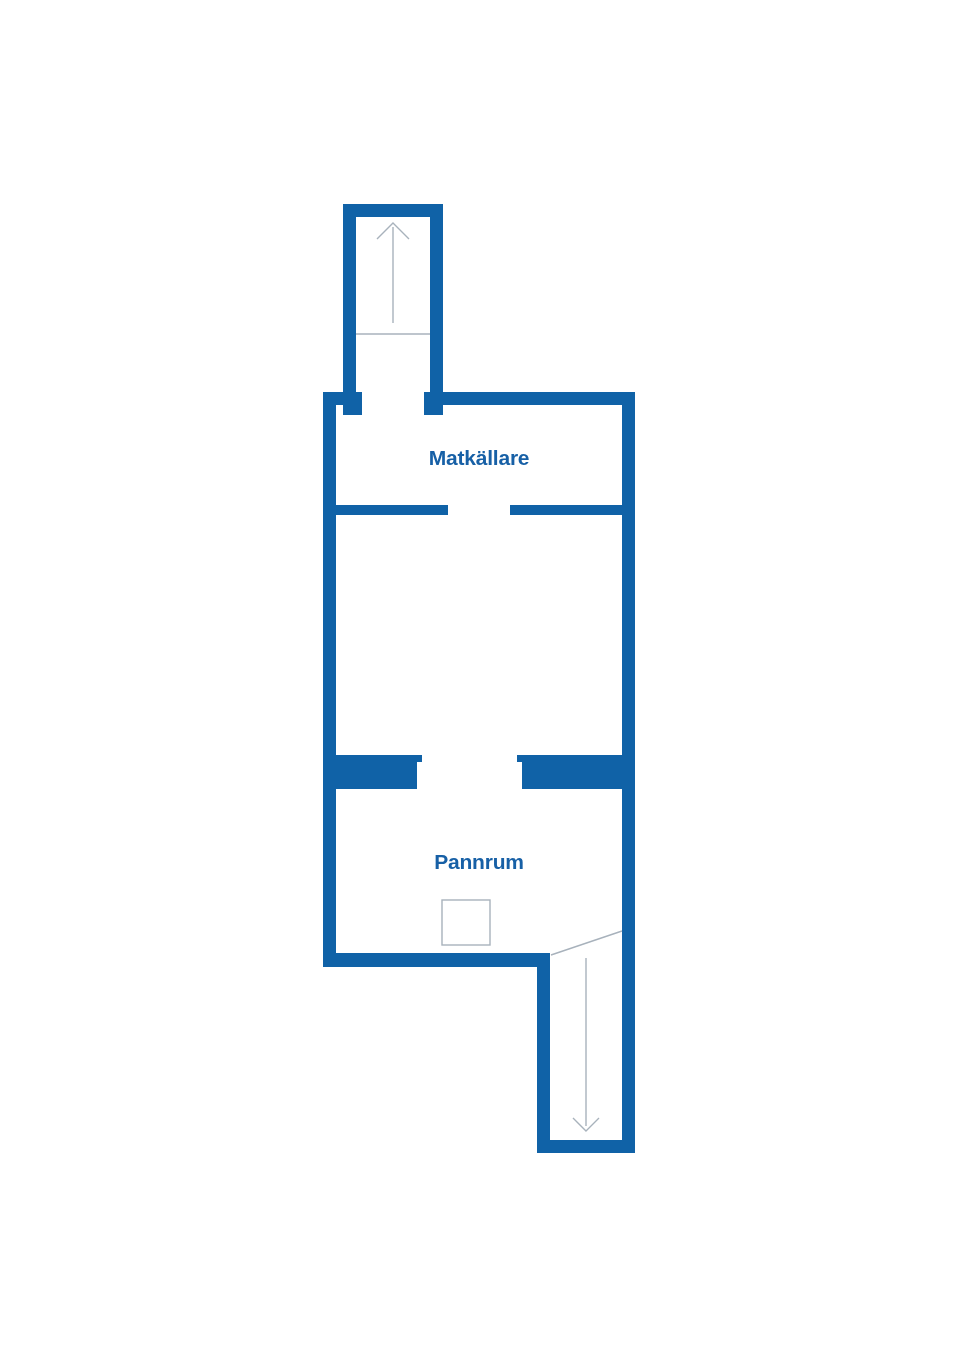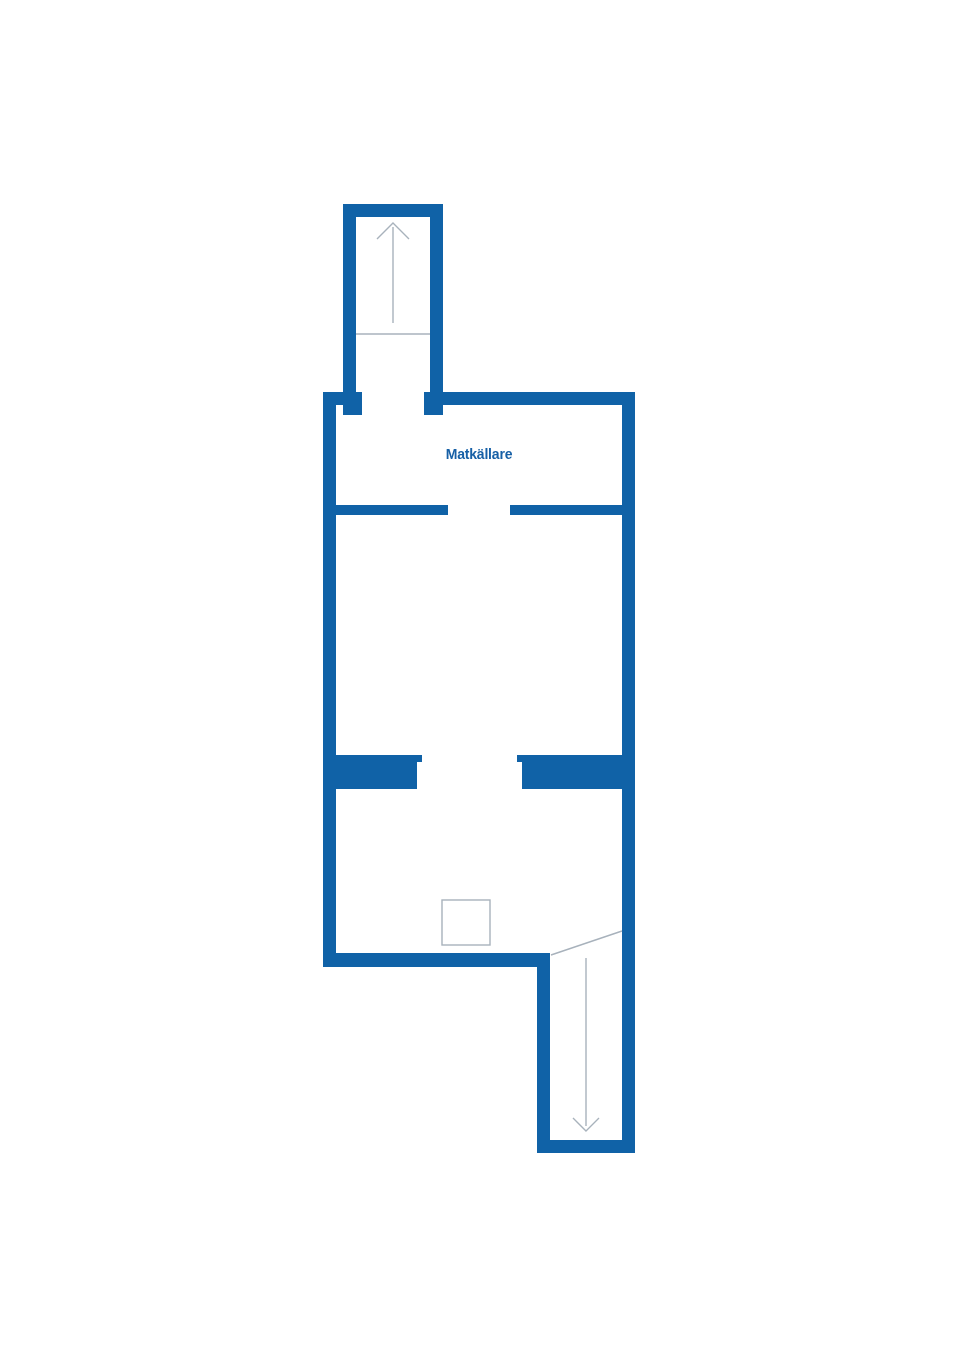--- a/index.html
+++ b/index.html
@@ -21,21 +21,21 @@
     overflow: hidden;
   }
   .wall {
     position: absolute;
     background: var(--wall);
   }
   .room-label {
     position: absolute;
     text-align: center;
     font-weight: bold;
-    font-size: 14px;
+    font-size: 21px;
     letter-spacing: -0.2px;
     color: var(--label);
   }
   .overlay {
     position: absolute;
     left: 0;
     top: 0;
     pointer-events: none;
   }
   .thinline {
@@ -83,14 +83,15 @@
     <rect class="thinline" x="442" y="900" width="48" height="45"></rect>
 
     <g>
       <line class="thinline" x1="551" y1="955" x2="622" y2="931"></line>
       <line class="thinline" x1="586" y1="958" x2="586" y2="1126"></line>
       <polyline class="thinline" points="573,1118 586,1131 599,1118"></polyline>
     </g>
   </svg>
 
   <div class="room-label" style="left:336px;top:446px;width:286px">Matkällare</div>
+  <div class="room-label" style="left:336px;top:850px;width:286px">Pannrum</div>
 
 </div>
 
 </body></html>

